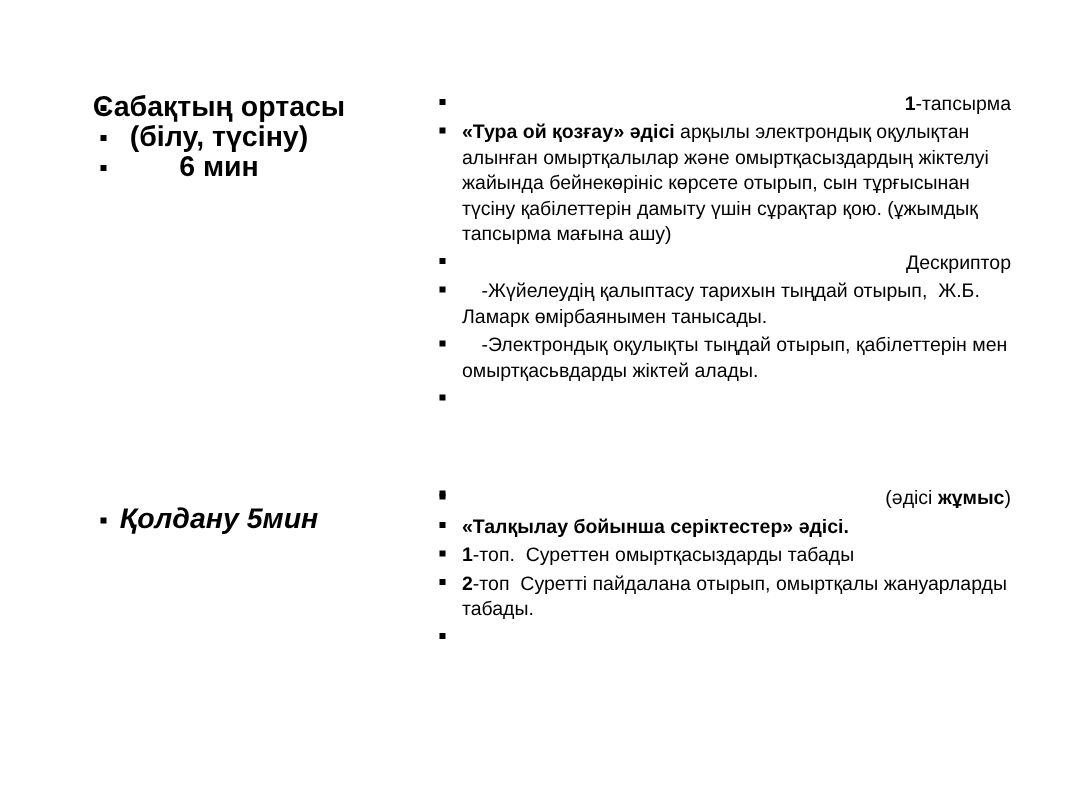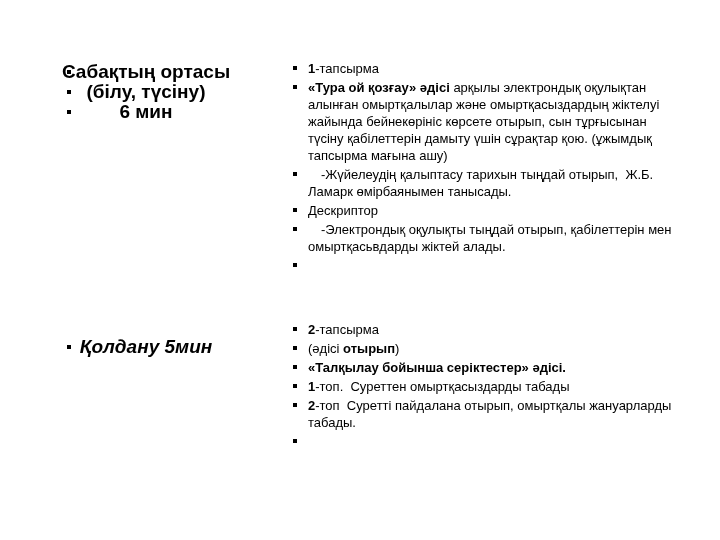--- a/index.html
+++ b/index.html
@@ -33,21 +33,21 @@
     position: absolute; left: 35px; top: 6px;
     width: 4px; height: 4px; background: #000;
   }
   .right .item .txt {
     margin-left: 50px; width: 366px;
     font-size: 13px; line-height: 17px;
   }
   .col-right-1 { left: 258px; top: 60px;  width: 420px; }
   .col-right-2 { left: 258px; top: 321px; width: 420px; }
 
-  .txt.center { text-align: left; }
+  .txt.center { text-align: right; }
   .txt.indent { text-indent: 13px; }
   .b { font-weight: bold; }
 </style>
 </head>
 <body>
 
 <div class="slide">
   <div class="list left col-left-1">
       <div class="item">
         <span class="bullet"></span>
@@ -74,43 +74,42 @@
       <div class="item">
         <span class="bullet"></span>
         <div class="txt center"><span class="b">1</span><span>-тапсырма</span></div>
       </div>
       <div class="item">
         <span class="bullet"></span>
         <div class="txt"><span class="b">«Тура ой қозғау» әдісі</span><span> арқылы электрондық оқулықтан алынған омыртқалылар және омыртқасыздардың жіктелуі жайында бейнекөрініс көрсете отырып, сын тұрғысынан түсіну қабілеттерін дамыту үшін сұрақтар қою. (ұжымдық тапсырма мағына ашу)</span></div>
       </div>
       <div class="item">
         <span class="bullet"></span>
-        <div class="txt indent"><span>-Жүйелеудің қалыптасу тарихын тыңдай отырып,&nbsp; Ж.Б. Ламарк өмірбаянымен танысады.</span></div>
+        <div class="txt center"><span>Дескриптор</span></div>
       </div>
       <div class="item">
         <span class="bullet"></span>
-        <div class="txt center"><span>Дескриптор</span></div>
+        <div class="txt indent"><span>-Жүйелеудің қалыптасу тарихын тыңдай отырып,&nbsp; Ж.Б. Ламарк өмірбаянымен танысады.</span></div>
       </div>
       <div class="item">
         <span class="bullet"></span>
         <div class="txt indent"><span>-Электрондық оқулықты тыңдай отырып, қабілеттерін мен омыртқасьвдарды жіктей алады.</span></div>
       </div>
       <div class="item">
         <span class="bullet"></span>
       </div>
     </div>
 
   <div class="list right col-right-2">
       <div class="item">
         <span class="bullet"></span>
-        <div class="txt center"><span class="b">2</span><span>-тапсырма</span></div>
       </div>
       <div class="item">
         <span class="bullet"></span>
-        <div class="txt center"><span>(әдісі </span><span class="b">отырып</span><span>)</span></div>
+        <div class="txt center"><span>(әдісі </span><span class="b">жұмыс</span><span>)</span></div>
       </div>
       <div class="item">
         <span class="bullet"></span>
         <div class="txt"><span class="b">«Талқылау бойынша серіктестер» әдісі.</span></div>
       </div>
       <div class="item">
         <span class="bullet"></span>
         <div class="txt"><span class="b">1</span><span>-топ.&nbsp; Суреттен омыртқасыздарды табады</span></div>
       </div>
       <div class="item">

